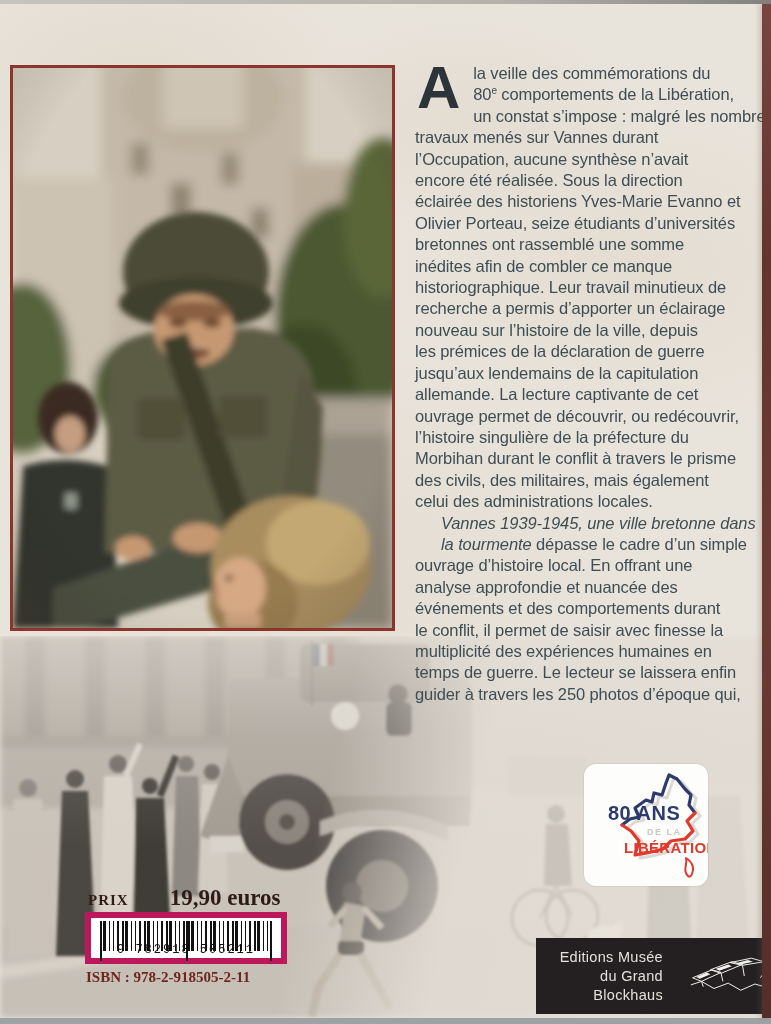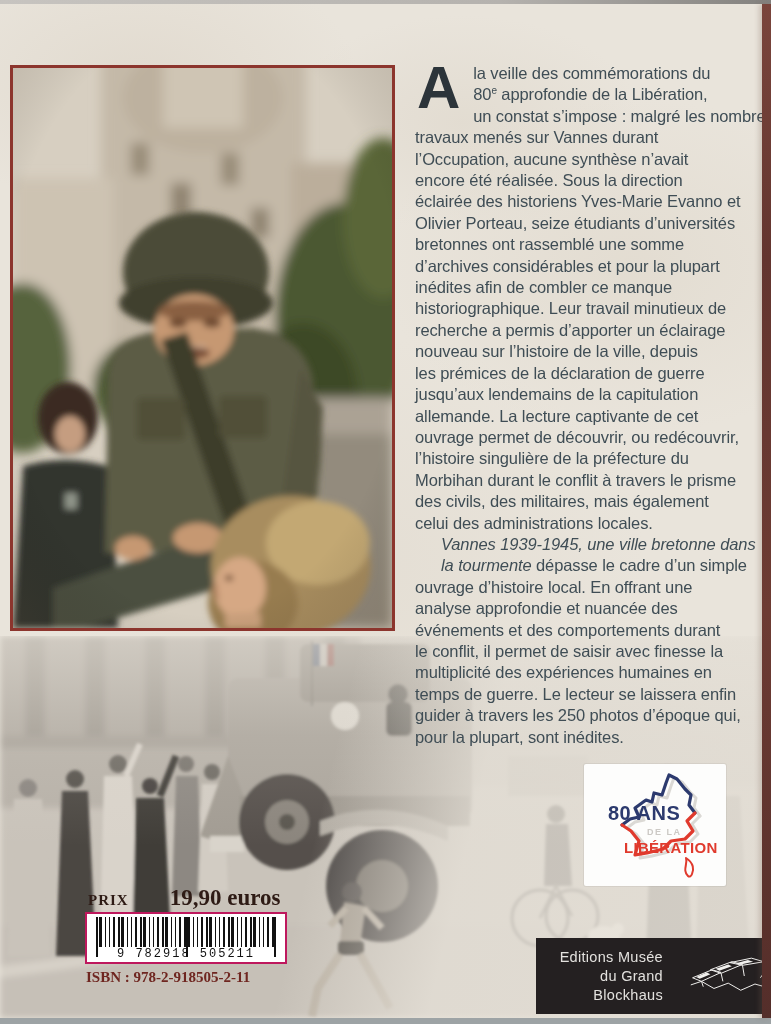--- a/index.html
+++ b/index.html
@@ -36,34 +36,34 @@
   .bline{white-space:nowrap;}
   .bline .it{font-style:italic;margin-left:26px;}
   .bline sup{font-size:10px;vertical-align:super;line-height:0;}
 
   
   .price{position:absolute;left:88px;top:885px;z-index:6;display:flex;align-items:baseline;
       color:#2e1b15;font-family:"Liberation Serif",serif;font-weight:bold;gap:34px;}
   .price .prix-label{font-size:15px;letter-spacing:1px;}
   .price .prix-value{font-size:23px;margin-left:7px;}
   .barcode-box{position:absolute;left:85px;top:912px;width:202px;height:52px;z-index:6;
-      background:#ffffff;border:2px solid #be185d;box-sizing:border-box;}
+      background:#ffffff;border:6px solid #be185d;box-sizing:border-box;}
   .bars{position:absolute;left:9px;right:9px;top:3px;height:30px;background:
       repeating-linear-gradient(90deg,#111 0 2px,#fff 2px 3px,#111 3px 6px,#fff 6px 9px,
       #111 9px 10px,#fff 10px 13px,#111 13px 14px,#fff 14px 17px,#111 17px 19px,#fff 19px 22px);}
   .guard{position:absolute;top:3px;height:40px;width:2px;background:#111;}
   .guard.g1{left:9px;} .guard.g2{left:50%;} .guard.g3{right:9px;}
   .barcode-digits{position:absolute;bottom:1px;left:0;right:0;text-align:center;
       font-family:"Liberation Mono",monospace;font-size:12px;letter-spacing:2px;color:#111;}
   .isbn{position:absolute;left:86px;top:969px;z-index:6;color:#6f2620;
       font-family:"Liberation Serif",serif;font-weight:bold;font-size:15px;}
 
   
-  .lib-logo{position:absolute;left:584px;top:764px;width:142px;height:122px;z-index:6;
-      background:#fdfdfc;border-radius:2px;overflow:hidden;box-shadow:0 0 0 1px rgba(0,0,0,.05);}
+  .lib-logo{position:absolute;left:584px;top:764px;width:124px;height:122px;z-index:6;
+      background:#fdfdfc;border-radius:12px;overflow:hidden;box-shadow:0 0 0 1px rgba(0,0,0,.05);}
   .lib-logo svg{position:absolute;inset:0;}
   .lib-line{position:absolute;font-weight:bold;white-space:nowrap;}
   .lib1{left:24px;top:38px;font-size:20px;color:#2c3a6e;letter-spacing:.5px;}
   .lib2{left:63px;top:63px;font-size:9px;color:#ccc9c5;letter-spacing:1.5px;}
   .lib3{left:40px;top:75px;font-size:15px;color:#e03a2d;letter-spacing:.3px;}
 
   
   .publisher{position:absolute;left:536px;top:938px;width:235px;height:76px;z-index:6;
       background:#242021;display:flex;align-items:center;justify-content:flex-start;
       padding-left:5px;box-sizing:border-box;gap:26px;}
@@ -227,29 +227,28 @@
         <ellipse cx="604" cy="300" rx="16" ry="10" fill="#e9e4dc"></ellipse>
         <circle cx="618" cy="293" r="6" fill="#e9e4dc"></circle>
       </g>
     </svg>
   </div>
 
   <div class="body-text">
     <span class="dropcap">A</span>
     <div>
         <div class="bline"><span>la veille des commémorations du</span></div>
-        <div class="bline"><span>80</span><sup>e</sup><span> approfondie de la Libération,</span></div>
+        <div class="bline"><span>80</span><sup>e</sup><span> comportements de la Libération,</span></div>
         <div class="bline"><span>un constat s’impose : malgré les nombreux</span></div>
         <div class="bline"><span>travaux menés sur Vannes durant</span></div>
         <div class="bline"><span>l’Occupation, aucune synthèse n’avait</span></div>
         <div class="bline"><span>encore été réalisée. Sous la direction</span></div>
         <div class="bline"><span>éclairée des historiens Yves-Marie Evanno et</span></div>
         <div class="bline"><span>Olivier Porteau, seize étudiants d’universités</span></div>
         <div class="bline"><span>bretonnes ont rassemblé une somme</span></div>
-        <div class="bline"><span>d’archives considérables et pour la plupart</span></div>
         <div class="bline"><span>inédites afin de combler ce manque</span></div>
         <div class="bline"><span>historiographique. Leur travail minutieux de</span></div>
         <div class="bline"><span>recherche a permis d’apporter un éclairage</span></div>
         <div class="bline"><span>nouveau sur l’histoire de la ville, depuis</span></div>
         <div class="bline"><span>les prémices de la déclaration de guerre</span></div>
         <div class="bline"><span>jusqu’aux lendemains de la capitulation</span></div>
         <div class="bline"><span>allemande. La lecture captivante de cet</span></div>
         <div class="bline"><span>ouvrage permet de découvrir, ou redécouvrir,</span></div>
         <div class="bline"><span>l’histoire singulière de la préfecture du</span></div>
         <div class="bline"><span>Morbihan durant le conflit à travers le prisme</span></div>
@@ -257,21 +256,20 @@
         <div class="bline"><span>celui des administrations locales.</span></div>
         <div class="bline"><span class="it">Vannes 1939-1945, une ville bretonne dans</span></div>
         <div class="bline"><span class="it">la tourmente</span><span> dépasse le cadre d’un simple</span></div>
         <div class="bline"><span>ouvrage d’histoire local. En offrant une</span></div>
         <div class="bline"><span>analyse approfondie et nuancée des</span></div>
         <div class="bline"><span>événements et des comportements durant</span></div>
         <div class="bline"><span>le conflit, il permet de saisir avec finesse la</span></div>
         <div class="bline"><span>multiplicité des expériences humaines en</span></div>
         <div class="bline"><span>temps de guerre. Le lecteur se laissera enfin</span></div>
         <div class="bline"><span>guider à travers les 250 photos d’époque qui,</span></div>
-        <div class="bline"><span>pour la plupart, sont inédites.</span></div>
       </div>
   </div>
 
   <div class="price">
     <span class="prix-label">PRIX</span>
     <span class="prix-value">19,90 euros</span>
   </div>
 
   <div class="barcode-box">
     <div class="bars"></div>

